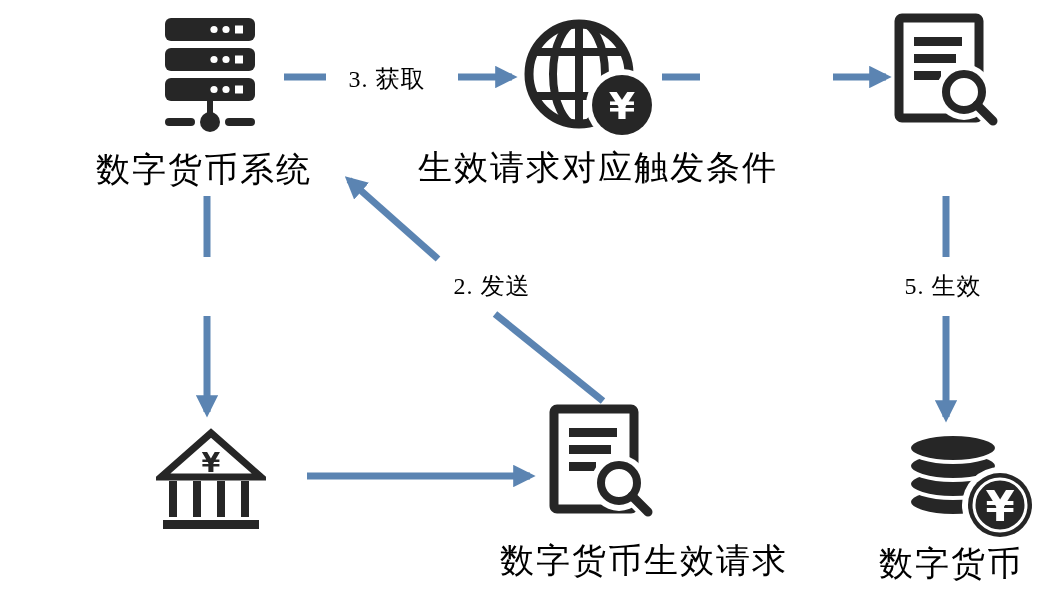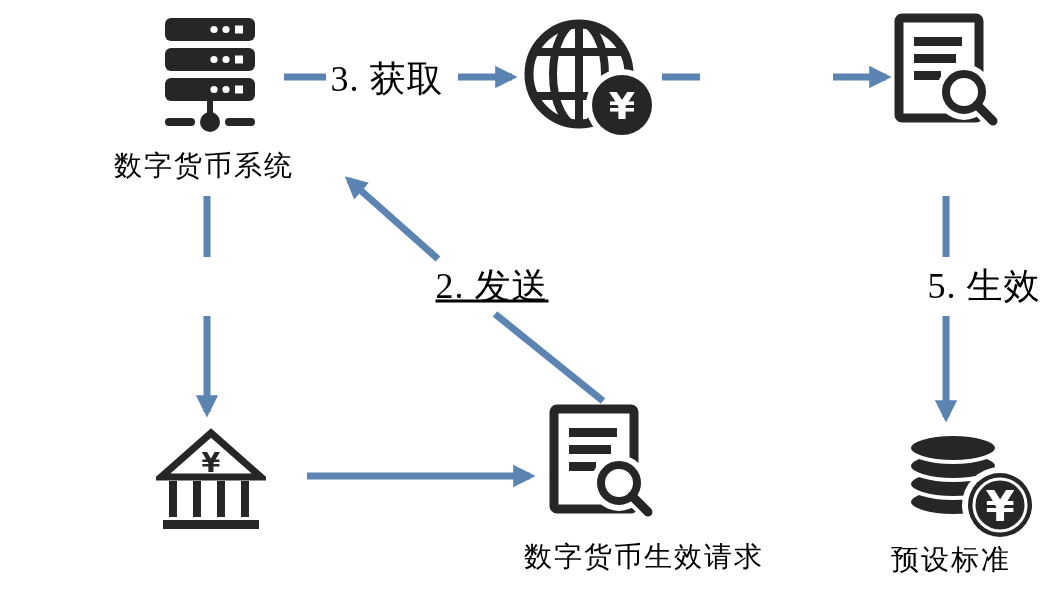--- a/index.html
+++ b/index.html
@@ -8,26 +8,26 @@
   .canvas {
     position:relative; width:1062px; height:598px; background:var(--bg);
     font-family:"Liberation Sans", sans-serif; overflow:hidden;
   }
   .arrows { position:absolute; left:0; top:0; width:1062px; height:598px; }
   .arrow-line { stroke:var(--arrow); stroke-width:7; fill:none; }
   .arrow-head { fill:var(--arrow); }
   .icon { position:absolute; }
   .node-label {
     position:absolute; transform:translateX(-50%); white-space:nowrap;
-    font-size:28px; letter-spacing:2px; color:var(--text);
+    font-size:34px; letter-spacing:2px; color:var(--text);
     font-family:Liberation Mono, monospace;
   }
   .edge-label {
     position:absolute; transform:translate(-50%,-50%); white-space:nowrap;
-    font-size:36px; letter-spacing:1px; color:var(--text);
+    font-size:24px; letter-spacing:1px; color:var(--text);
     font-family:"Liberation Serif", serif;
   }
   
   .ink  { fill:var(--icon); }
   .ink-s{ fill:none; stroke:var(--icon); }
   .sw9 { stroke-width:9; } .sw8 { stroke-width:8; } .sw7 { stroke-width:7; }
   .rc  { stroke-linecap:round; }
   .halo { fill:#fff; }
   .halo-s { stroke:#fff; stroke-linecap:round; fill:none; }
   .halo-ring { fill:none; stroke:#fff; stroke-width:3; }
@@ -101,20 +101,21 @@
     <g class="ink-s sw8" clip-path="url(#gclip)">
       <line x1="57" y1="5" x2="57" y2="115"></line>
       <ellipse cx="57" cy="60" rx="26" ry="52"></ellipse>
       <line x1="5" y1="38" x2="110" y2="38"></line>
       <line x1="5" y1="82" x2="110" y2="82"></line>
     </g>
     <circle class="halo" cx="100" cy="91" r="36"></circle>
     <circle class="ink" cx="100" cy="91" r="30"></circle>
     <text class="yen" x="100" y="92" font-size="38">¥</text>
   </svg>
+  <div class="node-label" style="left:598px; top:145px;">生效请求对应触发条件</div>
 
   <svg class="icon" style="left:893px; top:13px;" width="108" height="122" viewBox="0 0 108 122">
     <rect class="ink-s sw9" x="6" y="5" width="80" height="100" rx="3"></rect>
     <rect class="ink" x="21" y="24" width="48" height="9"></rect>
     <rect class="ink" x="21" y="41" width="42" height="9"></rect>
     <rect class="ink" x="21" y="58" width="27" height="9"></rect>
     <circle class="halo" cx="71" cy="79" r="28"></circle>
     <line class="halo-s" x1="84" y1="92" x2="100" y2="108" stroke-width="17"></line>
     <circle class="ink-s sw8" cx="71" cy="79" r="18"></circle>
     <line class="ink-s sw9 rc" x1="84" y1="92" x2="100" y2="108"></line>
@@ -147,19 +148,19 @@
       <ellipse cx="50" cy="70" rx="44" ry="14"></ellipse>
       <ellipse cx="50" cy="52" rx="44" ry="14"></ellipse>
       <ellipse cx="50" cy="34" rx="44" ry="14"></ellipse>
       <ellipse cx="50" cy="16" rx="44" ry="14"></ellipse>
     </g>
     <circle class="halo" cx="97" cy="73" r="38"></circle>
     <circle class="ink" cx="97" cy="73" r="32"></circle>
     <circle class="halo-ring" cx="97" cy="73" r="26"></circle>
     <text class="yen" x="97" y="74" font-size="42">¥</text>
   </svg>
-  <div class="node-label" style="left:951px; top:541px;">预设标准</div>
+  <div class="node-label" style="left:951px; top:541px;">数字货币</div>
 
-  <div class="edge-label" style="left:492px; top:286px;text-decoration:underline;">2. 发送</div>
+  <div class="edge-label" style="left:492px; top:286px;">2. 发送</div>
   <div class="edge-label" style="left:387px; top:79px;">3. 获取</div>
-  <div class="edge-label" style="left:984px; top:286px;">5. 生效</div>
+  <div class="edge-label" style="left:943px; top:286px;">5. 生效</div>
 
 </div>
 
 </body></html>

